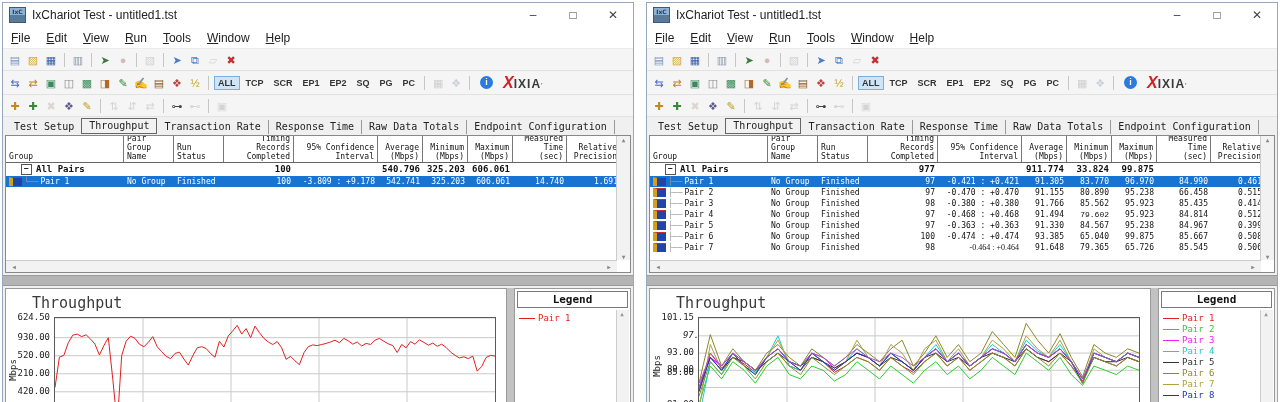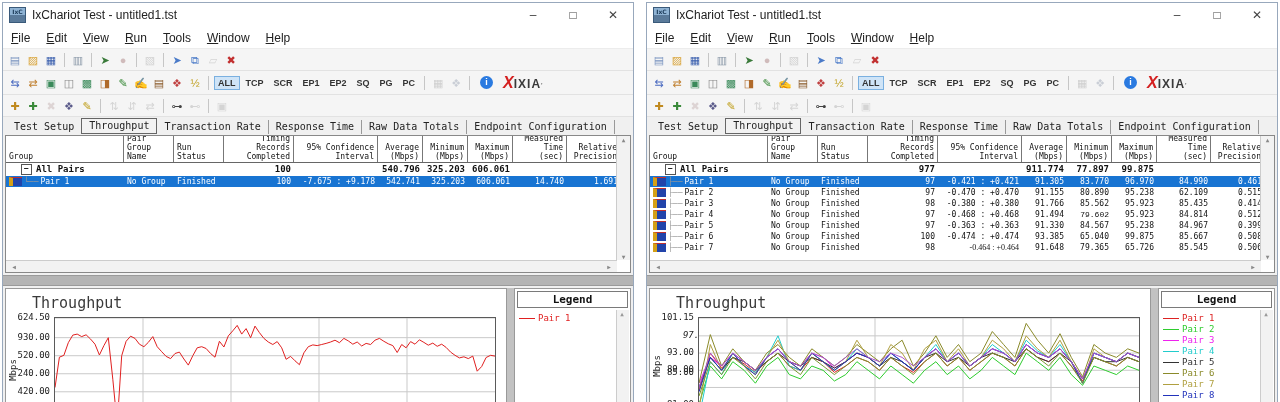--- a/index.html
+++ b/index.html
@@ -237,21 +237,21 @@
             <div class="td num" style="width: 45px;">325.203</div>
             <div class="td num" style="width: 45px;">606.061</div>
             <div class="td num" style="width: 54px;"></div>
             <div class="td num" style="width: 54px;"></div>
           </div>
           <div class="row sel">
             <div class="td" style="width: 118px;"><span class="pair-icon"></span><span class="branch">└──</span><span>Pair 1</span></div>
             <div class="td" style="width: 50px;">No Group</div>
             <div class="td" style="width: 50px;">Finished</div>
             <div class="td num" style="width: 70px;">100</div>
-            <div class="td num" style="width: 84px;">-7.675 : +9.178</div>
+            <div class="td num" style="width: 84px;">-3.809 : +9.178</div>
             <div class="td num" style="width: 45px;">542.741</div>
             <div class="td num" style="width: 45px;">325.203</div>
             <div class="td num" style="width: 45px;">606.061</div>
             <div class="td num" style="width: 54px;">14.740</div>
             <div class="td num" style="width: 54px;">1.691</div>
           </div>
         </div>
         <div class="vscroll">
           <div class="scr-arrow">▲</div>
           <div class="scr-arrow">▼</div>
@@ -262,21 +262,21 @@
         </div>
       </div>
       <div class="splitter"></div>
       <div class="bottom">
         <div class="chart-panel">
           <div class="chart-title">Throughput</div>
           <div class="ylabel" style="top: 76px;">Mbps</div>
           <div class="ytick" style="left: 4px; top: 23px;">624.50</div>
           <div class="ytick" style="left: 4px; top: 42.6659px;">930.00</div>
           <div class="ytick" style="left: 4px; top: 60.708px;">520.00</div>
-          <div class="ytick" style="left: 4px; top: 78.7501px;">240.00</div>
+          <div class="ytick" style="left: 4px; top: 78.7501px;">210.00</div>
           <div class="ytick" style="left: 4px; top: 96.7922px;">420.00</div>
           <div class="plot" style="width: 440px; height: 108px;"><svg width="440" height="108">
               <line x1="0" x2="440" y1="0" y2="0" stroke="#c9c9c9" stroke-width="1"></line>
               <line x1="0" x2="440" y1="19.6658870698296" y2="19.6658870698296" stroke="#c9c9c9" stroke-width="1"></line>
               <line x1="0" x2="440" y1="37.707985299031066" y2="37.707985299031066" stroke="#c9c9c9" stroke-width="1"></line>
               <line x1="0" x2="440" y1="55.75008352823254" y2="55.75008352823254" stroke="#c9c9c9" stroke-width="1"></line>
               <line x1="0" x2="440" y1="73.79218175743401" y2="73.79218175743401" stroke="#c9c9c9" stroke-width="1"></line>
               <line x1="0" x2="440" y1="91.83427998663548" y2="91.83427998663548" stroke="#c9c9c9" stroke-width="1"></line>
               <line x1="88" x2="88" y1="0" y2="108" stroke="#c9c9c9" stroke-width="1"></line>
               <line x1="176" x2="176" y1="0" y2="108" stroke="#c9c9c9" stroke-width="1"></line>
@@ -435,21 +435,21 @@
           </div>
         </div>
         <div class="tbody">
           <div class="row allpairs">
             <div class="td" style="width: 118px;"><span class="expand">−</span><span>All Pairs</span></div>
             <div class="td" style="width: 50px;"></div>
             <div class="td" style="width: 50px;"></div>
             <div class="td num" style="width: 70px;">977</div>
             <div class="td num" style="width: 84px;"></div>
             <div class="td num" style="width: 45px;">911.774</div>
-            <div class="td num" style="width: 45px;">77.897</div>
+            <div class="td num" style="width: 45px;">33.824</div>
             <div class="td num" style="width: 45px;">99.875</div>
             <div class="td num" style="width: 54px;"></div>
             <div class="td num" style="width: 54px;"></div>
           </div>
           <div class="row sel">
             <div class="td" style="width: 118px;"><span class="pair-icon"></span><span class="branch">├──</span><span>Pair 1</span></div>
             <div class="td" style="width: 50px;">No Group</div>
             <div class="td" style="width: 50px;">Finished</div>
             <div class="td num" style="width: 70px;">97</div>
             <div class="td num" style="width: 84px;">-0.421 : +0.421</div>
@@ -461,21 +461,21 @@
           </div>
           <div class="row">
             <div class="td" style="width: 118px;"><span class="pair-icon"></span><span class="branch">├──</span><span>Pair 2</span></div>
             <div class="td" style="width: 50px;">No Group</div>
             <div class="td" style="width: 50px;">Finished</div>
             <div class="td num" style="width: 70px;">97</div>
             <div class="td num" style="width: 84px;">-0.470 : +0.470</div>
             <div class="td num" style="width: 45px;">91.155</div>
             <div class="td num" style="width: 45px;">80.890</div>
             <div class="td num" style="width: 45px;">95.238</div>
-            <div class="td num" style="width: 54px;">62.109</div>
+            <div class="td num" style="width: 54px;">66.458</div>
             <div class="td num" style="width: 54px;">0.515</div>
           </div>
           <div class="row">
             <div class="td" style="width: 118px;"><span class="pair-icon"></span><span class="branch">├──</span><span>Pair 3</span></div>
             <div class="td" style="width: 50px;">No Group</div>
             <div class="td" style="width: 50px;">Finished</div>
             <div class="td num" style="width: 70px;">98</div>
             <div class="td num" style="width: 84px;">-0.380 : +0.380</div>
             <div class="td num" style="width: 45px;">91.766</div>
             <div class="td num" style="width: 45px;">85.562</div>

